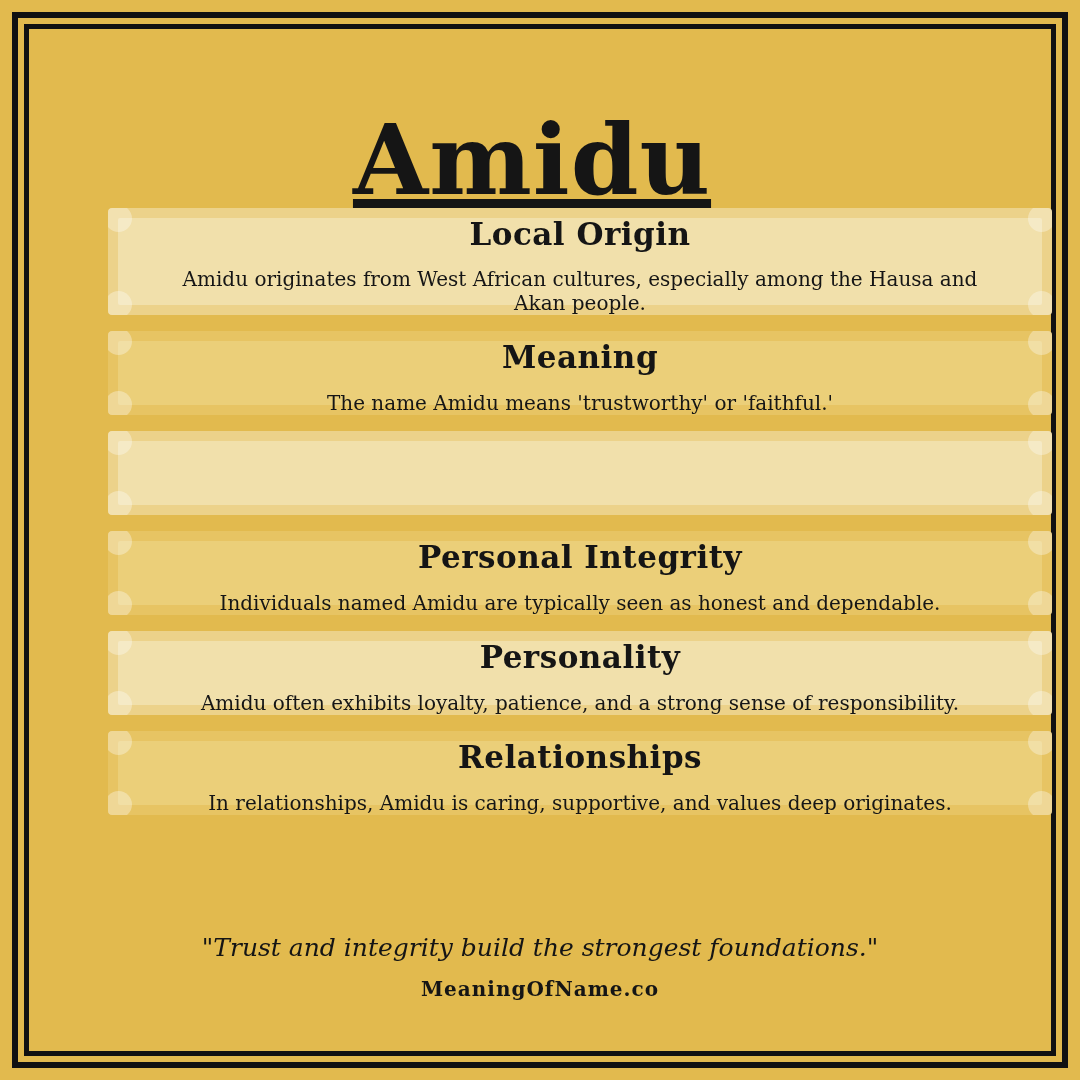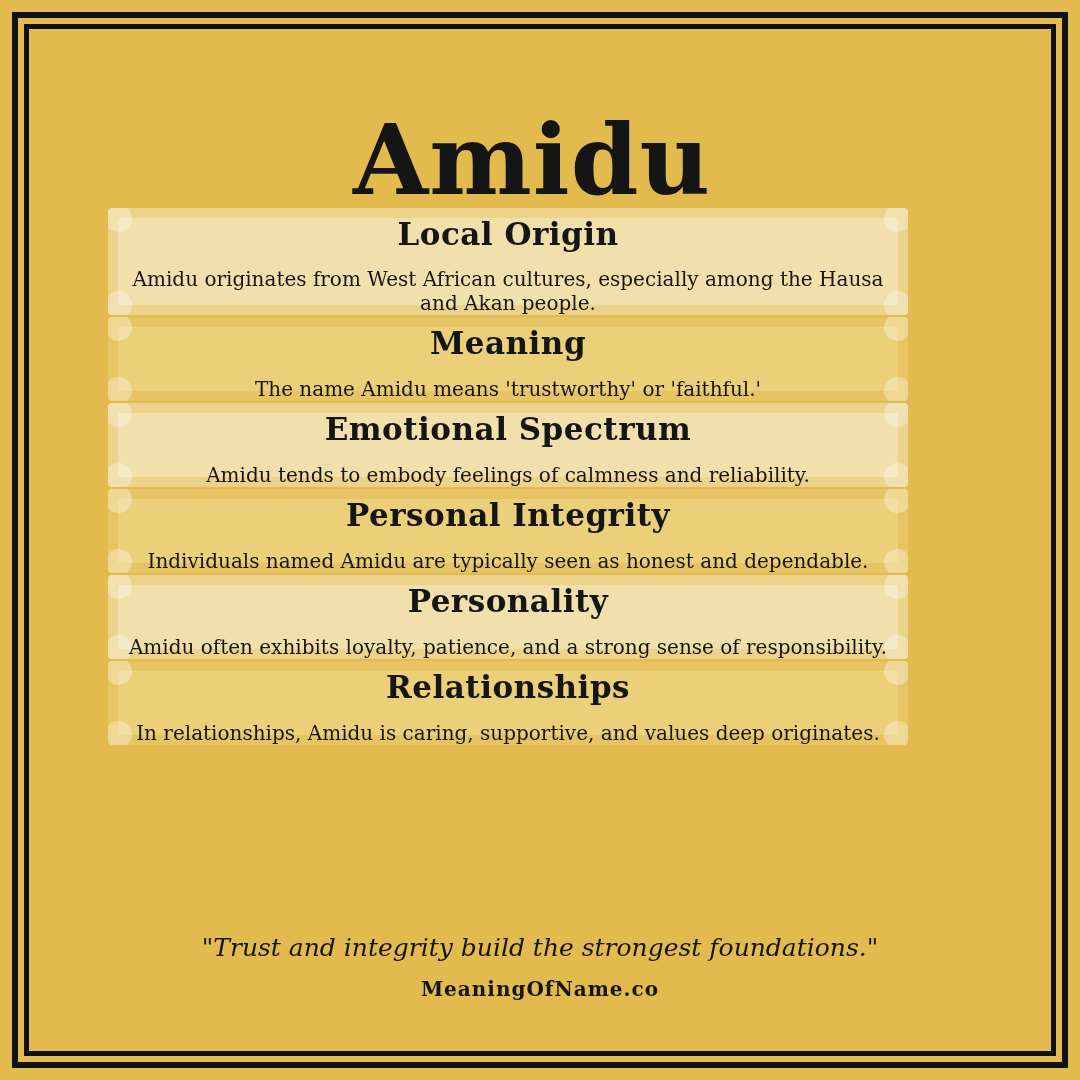--- a/index.html
+++ b/index.html
@@ -31,29 +31,30 @@
   .title {
     position: absolute;
     top: 40px;
     left: 0;
     right: 16px;
     text-align: center;
     font-size: 97px;
     font-weight: bold;
     line-height: 1.15;
     letter-spacing: 1px;
+    text-decoration: underline;
   }
   .cards {
     position: absolute;
     top: 208px;
     left: 108px;
-    width: 800px;
+    width: 944px;
     display: flex;
     flex-direction: column;
-    gap: 2px;
+    gap: 16px;
   }
   .card {
     position: relative;
     box-sizing: border-box;
     min-height: 84px;
     border-radius: 4px;
     padding: 10px 10px 0 10px;
     overflow: hidden;
   }
   .card:first-child { min-height: 102px; }
@@ -151,24 +152,20 @@
         <div class="card-body">The name Amidu means 'trustworthy' or 'faithful.'</div>
       </div>
     </div>
 
     <div class="card light">
       <span class="pin tl"></span>
       <span class="pin tr"></span>
       <span class="pin bl"></span>
       <span class="pin br"></span>
       <div class="card-inner"></div>
-      <div class="card-content">
-        <h2 class="card-title">Emotional Spectrum</h2>
-        <div class="card-body">Amidu tends to embody feelings of calmness and reliability.</div>
-      </div>
     </div>
 
     <div class="card dark">
       <span class="pin tl"></span>
       <span class="pin tr"></span>
       <span class="pin bl"></span>
       <span class="pin br"></span>
       <div class="card-inner"></div>
       <div class="card-content">
         <h2 class="card-title">Personal Integrity</h2>

